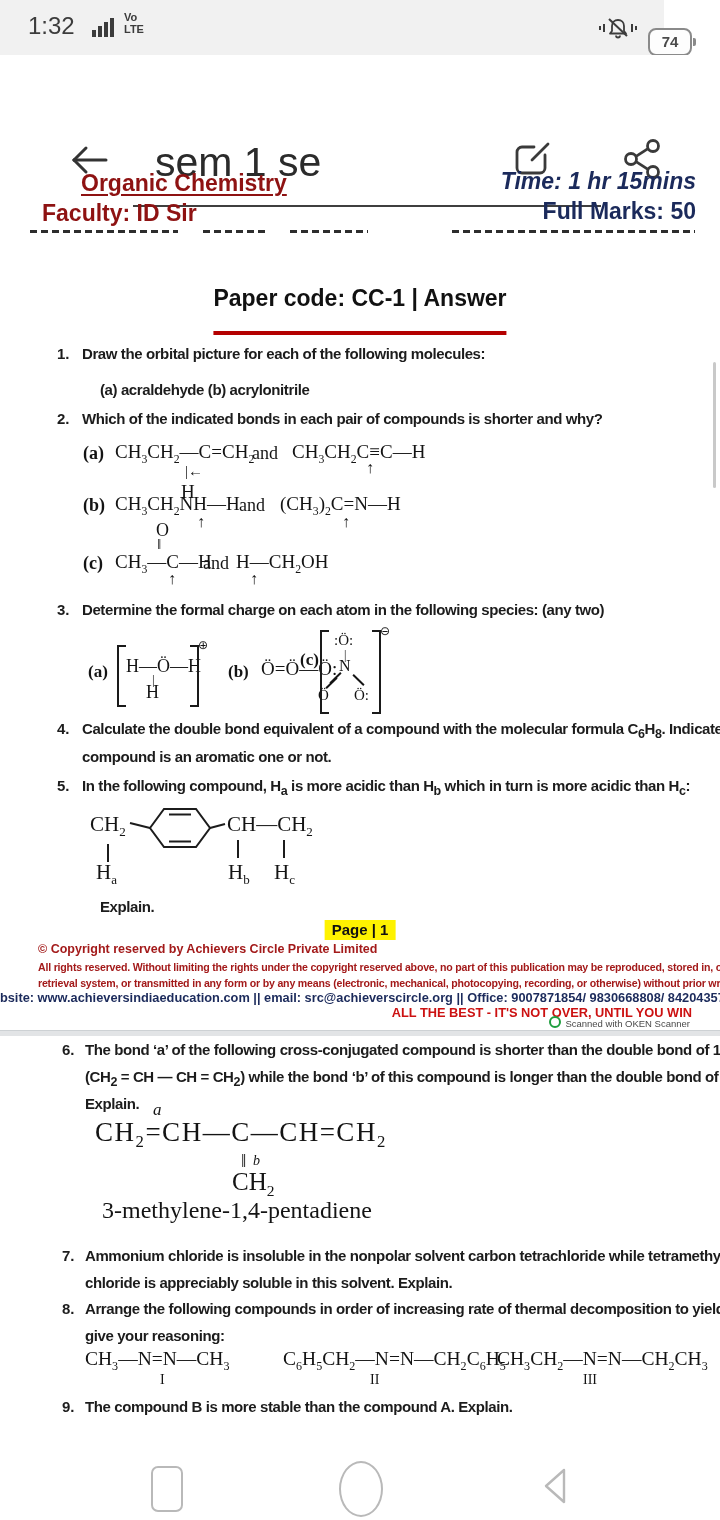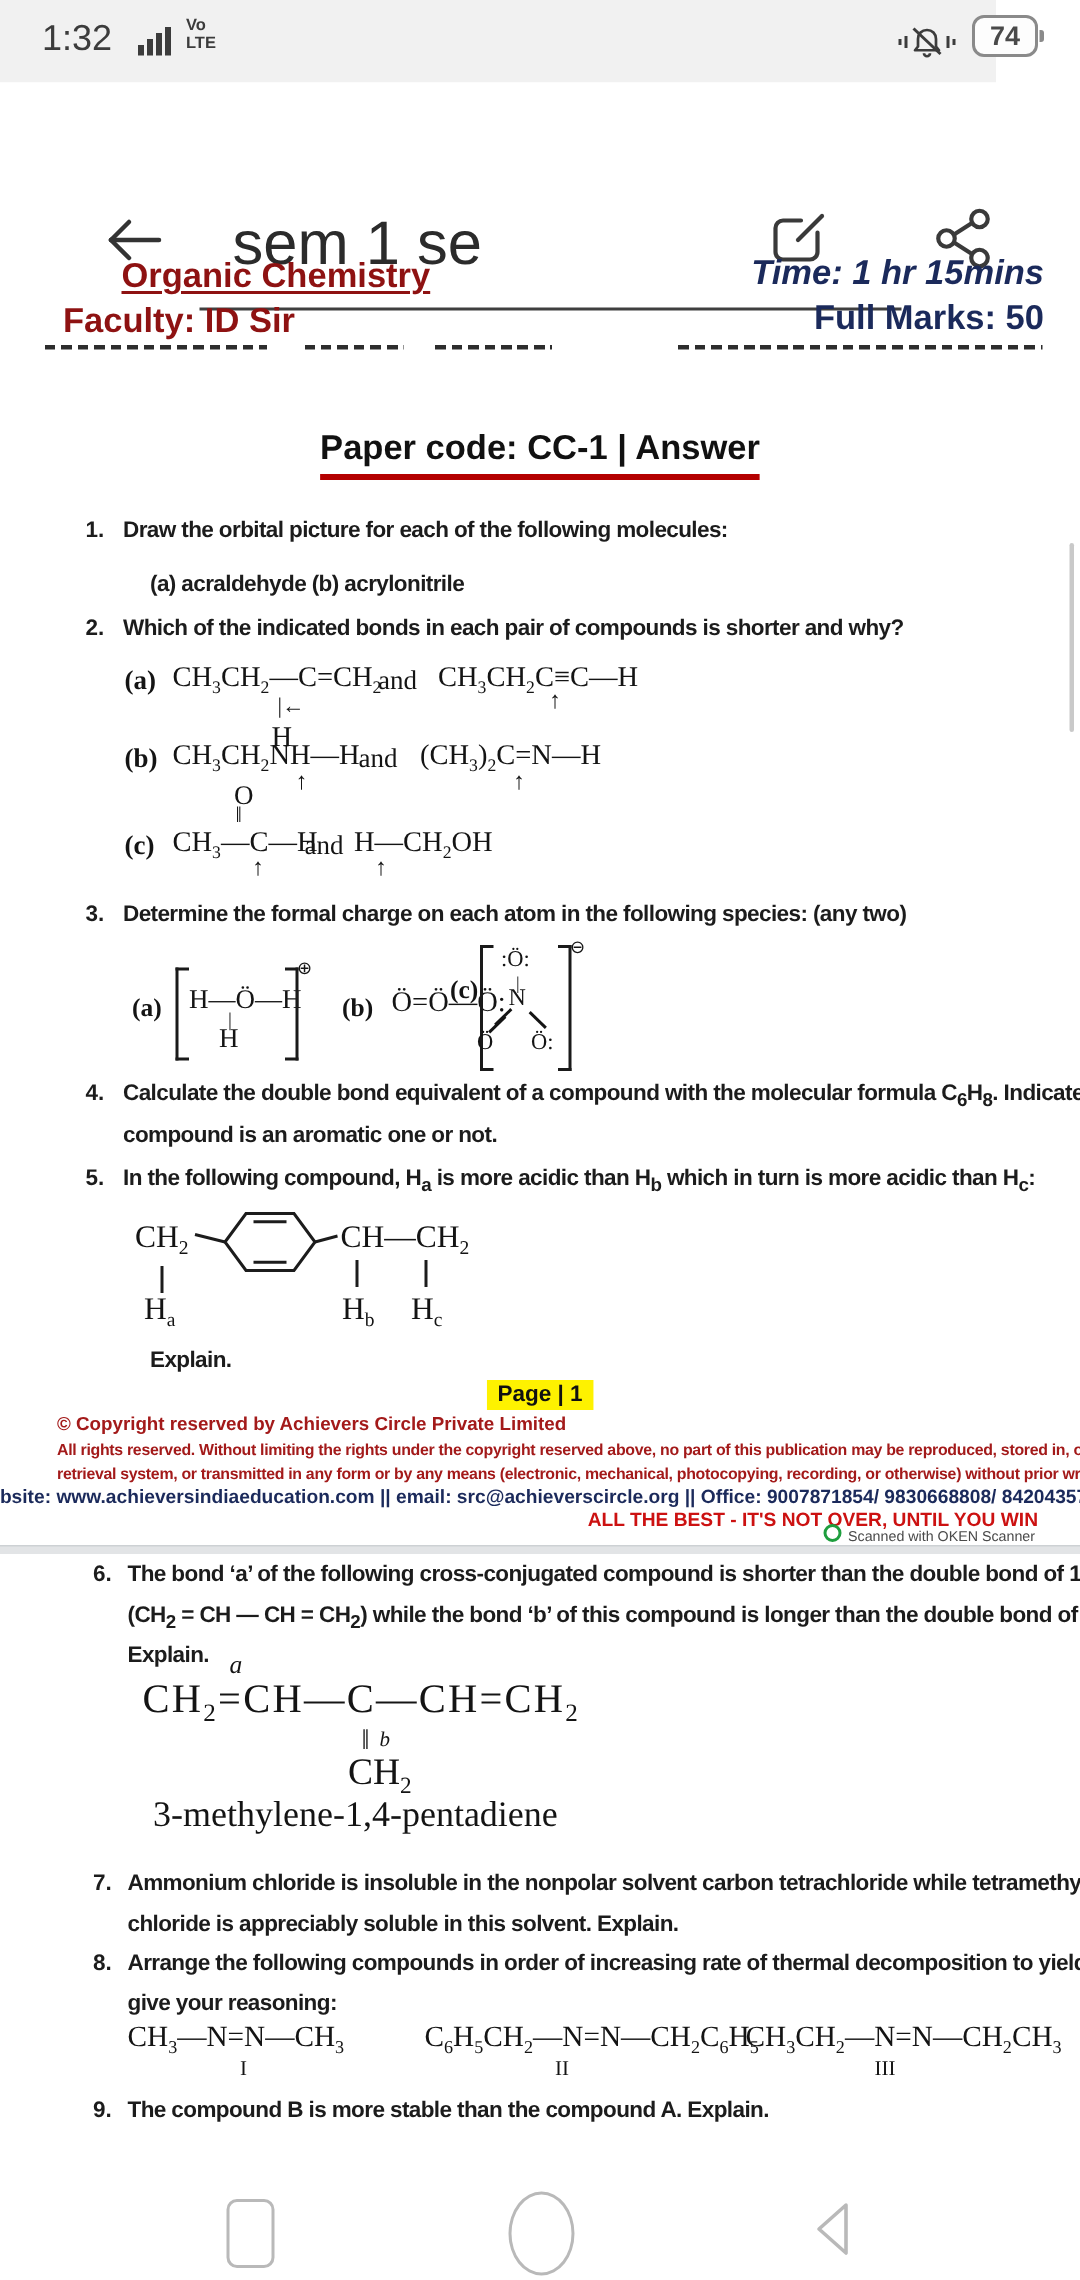--- a/index.html
+++ b/index.html
@@ -2,43 +2,43 @@
 <html><head>
 <meta charset="utf-8">
 <style>
   html,body{margin:0;padding:0;background:#fff;}
   #screen{position:relative;width:720px;height:1520px;background:#ffffff;overflow:hidden;
           font-family:"Liberation Sans",sans-serif;}
   
   .statusbar{position:absolute;left:0;top:0;width:664px;height:55px;background:#f1f1f1;}
   .sb-time{position:absolute;left:28px;top:12px;font-size:24px;color:#3c3c3c;}
   .sb-volte{position:absolute;left:124px;top:11px;font-size:11px;font-weight:700;color:#3c3c3c;line-height:12px;}
-  .sb-batt{position:absolute;left:648px;top:10px;width:40px;height:24px;border:2px solid #8a8a8a;
-           border-radius:8px;background:#fdfdfd;text-align:center;font-size:18px;font-weight:700;
+  .sb-batt{position:absolute;left:648px;top:28px;width:40px;height:24px;border:2px solid #8a8a8a;
+           border-radius:8px;background:#fdfdfd;text-align:center;font-size:15px;font-weight:700;
            color:#4a4a4a;line-height:24px;}
   .sb-batt:after{content:"";position:absolute;right:-6px;top:8px;width:3px;height:8px;background:#8a8a8a;border-radius:0 2px 2px 0;}
   
   .appbar{position:absolute;left:0;top:55px;width:720px;height:100px;background:#ffffff;}
   .ab-title{position:absolute;left:155px;top:84px;font-size:41px;font-weight:500;color:#2b2b2b;}
   .iconbtn{position:absolute;cursor:pointer;}
   
   .doc-line{position:absolute;white-space:nowrap;font-weight:700;font-size:15px;
             letter-spacing:-0.4px;color:#1c1c1c;}
   .qnum{position:absolute;font-weight:700;font-size:15px;color:#1c1c1c;}
   .chem{font-family:"Liberation Serif","DejaVu Serif",serif;color:#141414;white-space:nowrap;}
   .chem sub{font-size:62%;}
   .abs{position:absolute;}
   .subject{position:absolute;left:42px;top:170px;font-size:23px;font-weight:700;color:#8e1212;
            text-decoration:underline;text-decoration-thickness:2px;text-underline-offset:3px;margin-left:39px;}
   .faculty{position:absolute;left:42px;top:200px;font-size:23px;font-weight:700;color:#8e1212;}
   .hdr-right{position:absolute;right:24px;text-align:right;font-size:23px;font-weight:700;color:#1b2a5b;}
   .dashseg{position:absolute;top:230px;height:3px;
            background:repeating-linear-gradient(90deg,#2d2d2d 0 7px,transparent 7px 11px);}
   .paperhead{position:absolute;left:50%;top:285px;transform:translateX(-50%);display:flex;
-             align-items:baseline;border-bottom:4px solid #b40000;padding-bottom:4px;flex-direction:column;}
+             align-items:baseline;border-bottom:4px solid #b40000;padding-bottom:19px;flex-direction:column;}
   .paperhead .pfx{font-size:23px;font-weight:700;color:#111;white-space:nowrap;}
   .paperhead .hl{font-size:27px;font-weight:700;color:#111;background:#fef200;padding:1px 8px 2px;margin-left:6px;}
   .arrow{position:absolute;font-family:"Liberation Serif",serif;font-size:16px;color:#141414;}
   .brl,.brr{position:absolute;width:7px;border:2px solid #1a1a1a;}
   .brl{border-right:none;} .brr{border-left:none;}
   .charge{position:absolute;font-size:12px;color:#141414;font-family:"DejaVu Sans",sans-serif;}
   .diag{position:absolute;height:2px;background:#141414;}
   
   .pagebadge{position:absolute;left:50%;top:920px;transform:translateX(-50%);background:#fef200;
              font-size:15px;font-weight:700;color:#111;padding:1px 7px 2px;}

